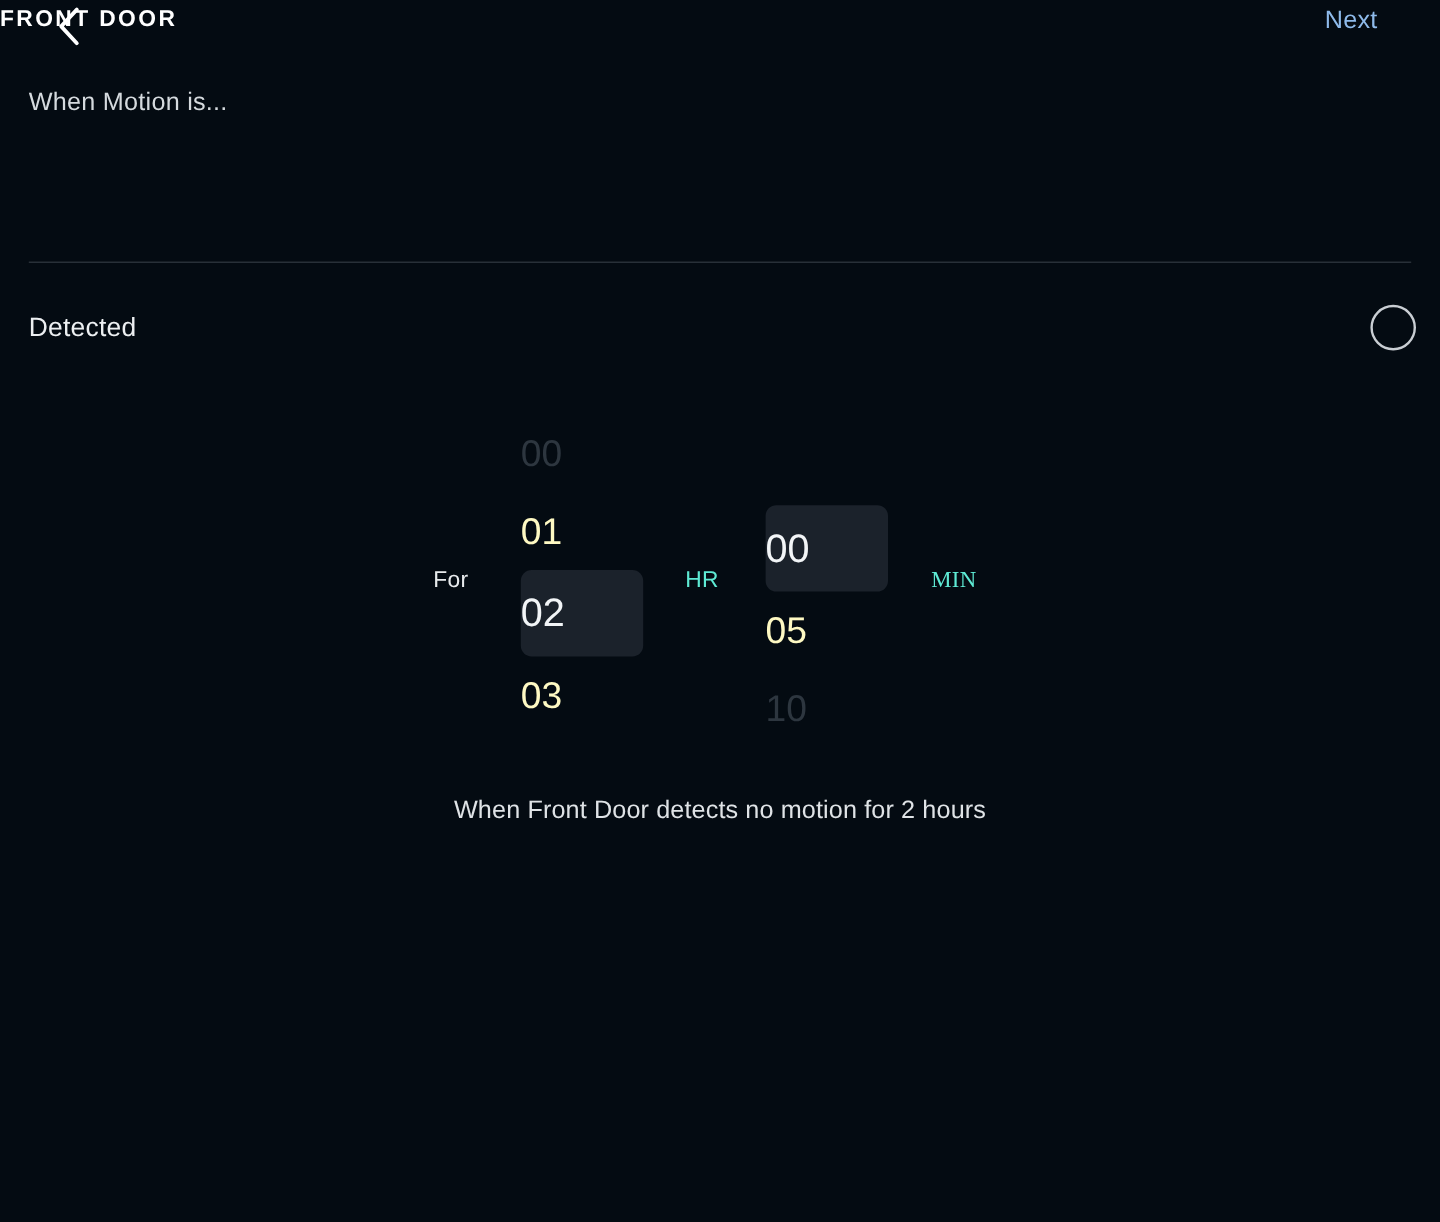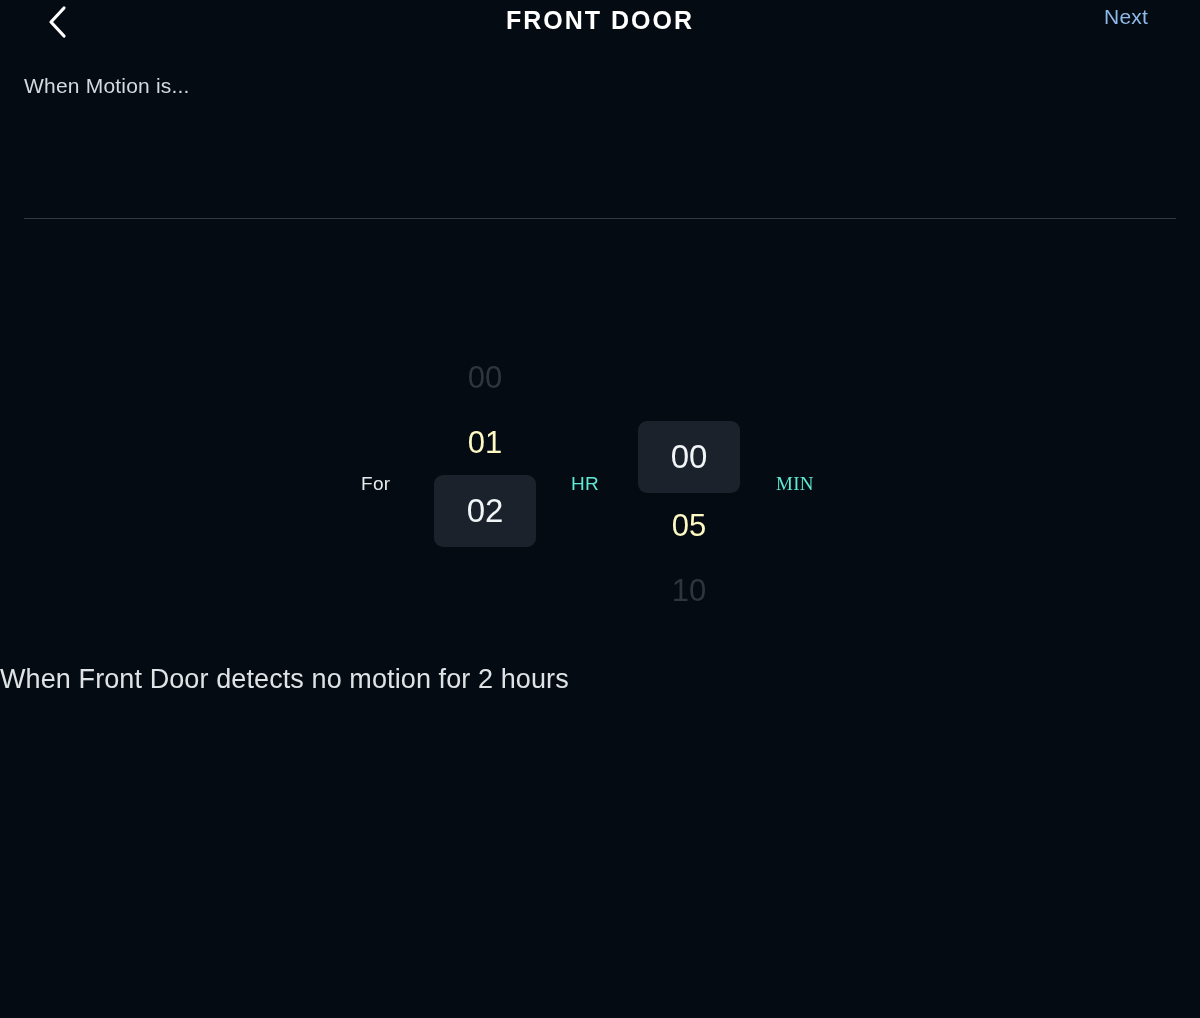--- a/index.html
+++ b/index.html
@@ -36,22 +36,22 @@
     display: flex;
     align-items: center;
     justify-content: center;
     cursor: pointer;
   }
   .back-btn svg { display: block; }
   .header-title {
     position: absolute;
     left: 0; top: 6px;
     width: 1200px;
-    text-align: center;
-    font-size: 25px;
+    text-align: left;
+    font-size: 19px;
     font-weight: bold;
     letter-spacing: 2.0px;
     color: #ffffff;
   }
   .next-btn {
     position: absolute;
     right: 52px; top: 5px;
     font-size: 21px;
     color: #8ebaea;
     cursor: pointer;
@@ -155,21 +155,20 @@
     width: 102px;
     height: 278px;
     display: flex;
     flex-direction: column;
     align-items: center;
   }
   .wheel-item {
     height: 65px;
     line-height: 65px;
     font-size: 31px;
-    text-align: center;
     width: 102px;
     color: #818b94;
     box-sizing: border-box;
     cursor: pointer;
     user-select: none;
   }
   .wheel-item.faded   { color: #2d363f; }
   .wheel-item.dim     { color: #fef9c3; }
   .wheel-item.selected {
     color: #f2f5f7;
@@ -179,21 +178,22 @@
     line-height: 72px;
     font-size: 33px;
   }
   .wheel.minutes .wheel-item.spacer { color: transparent; }
 
   
   .summary {
     position: absolute;
     left: 0; top: 664px;
     width: 1200px;
-    font-size: 27px;
+    text-align: center;
+    font-size: 21px;
     color: #dfe3e6;
     letter-spacing: 0.1px;
   }
 </style>
 </head>
 <body>
 
 <div id="app">
 
   <div class="header">
@@ -206,30 +206,35 @@
     </div>
     <div class="header-title">FRONT DOOR</div>
     <div class="next-btn">Next</div>
   </div>
 
   <div class="section-label">When Motion is...</div>
 
 
   <div class="divider"></div>
 
+  <div class="option-row row-1">
+    <div class="option-label">Detected</div>
+    <div class="radio off"></div>
+  </div>
 
   <div class="picker">
     <div class="picker-inner">
       <div class="pk-label for">For</div>
 
       <div class="wheel hours">
         <div class="wheel-track">
           <div class="wheel-item faded">00</div>
           <div class="wheel-item dim">01</div>
           <div class="wheel-item selected">02</div>
+          <div class="wheel-item dim">03</div>
         </div>
       </div>
 
       <div class="pk-label hr">HR</div>
 
       <div class="wheel minutes">
         <div class="wheel-track">
           <div class="wheel-item spacer"></div>
           <div class="wheel-item spacer"></div>
           <div class="wheel-item selected">00</div>

